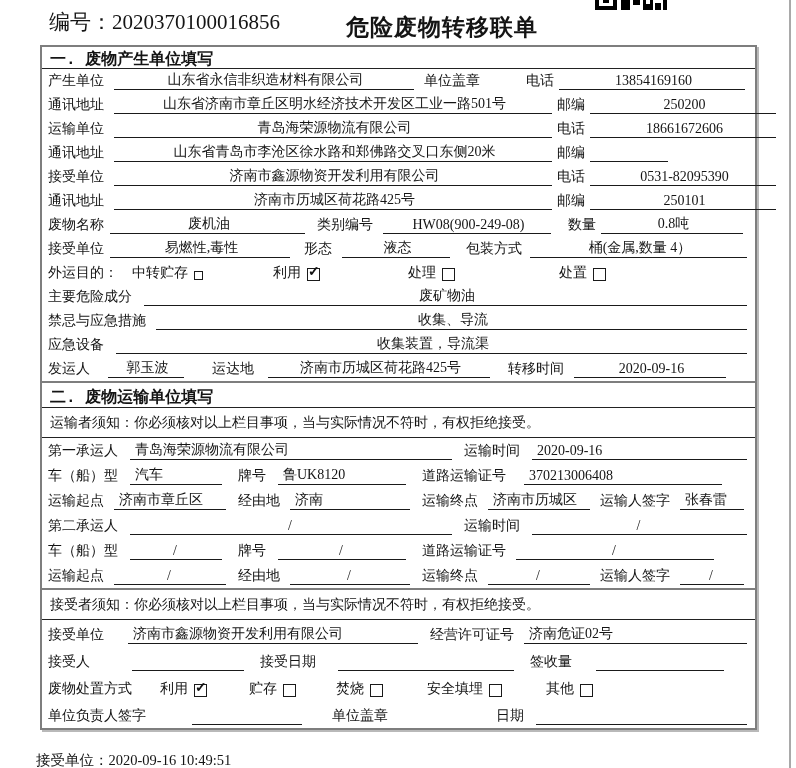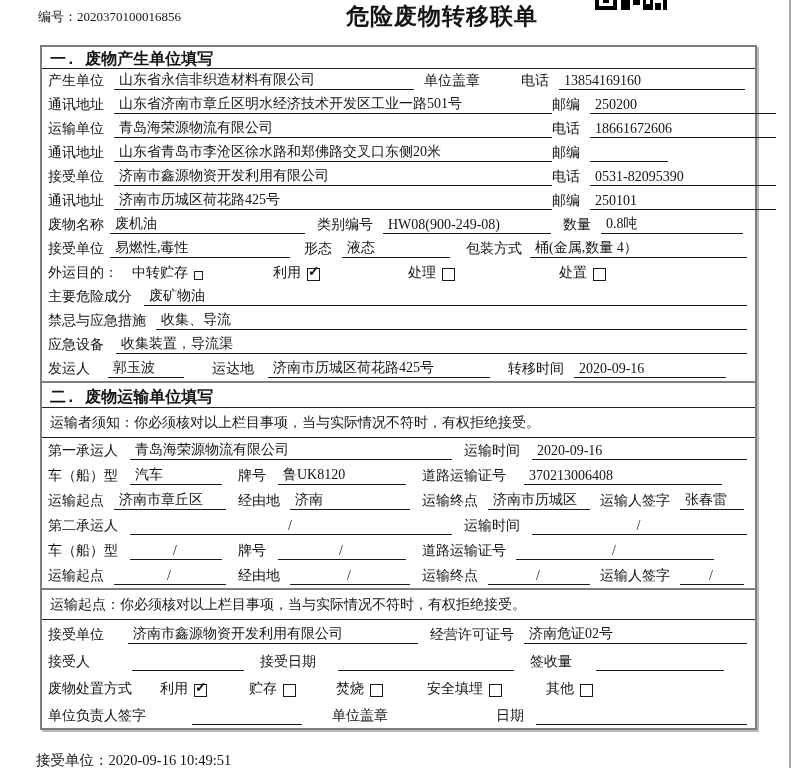--- a/index.html
+++ b/index.html
@@ -1,22 +1,22 @@
 <!DOCTYPE html>
 <html><head>
 <meta charset="utf-8">
 <style>
   html,body{margin:0;padding:0;}
   body{
     width:796px;height:768px;background:#ffffff;position:relative;overflow:hidden;
     font-family:"Liberation Serif","DejaVu Serif",serif;color:#141414;font-size:14px;
   }
-  .hdr-num{position:absolute;left:38px;top:8px;font-size:13px;white-space:nowrap;}
+  .hdr-num{position:absolute;left:49px;top:8px;font-size:21px;white-space:nowrap;}
   .hdr-title{
-    position:absolute;left:0;top:1px;width:100%;box-sizing:border-box;padding-left:88px;
+    position:absolute;left:0;top:12px;width:100%;box-sizing:border-box;padding-left:88px;
     text-align:center;font-size:23px;font-weight:bold;letter-spacing:1px;
     font-family:"Liberation Sans","DejaVu Sans",sans-serif;
   }
   .qr{position:absolute;left:595px;top:0;}
   .page-edge{position:absolute;left:789px;top:0;width:2px;height:768px;background:#a9a9a9;}
 
   .form-table{
     position:absolute;left:40px;top:45px;width:717px;box-sizing:border-box;
     border:2px solid #7e7e7e;background:#fff;box-shadow:2px 2px 0 #b9b9b9;
   }
@@ -25,21 +25,21 @@
   .sec-h{
     box-sizing:border-box;height:22px;padding:2px 8px 0;font-weight:bold;font-size:16px;
     border-bottom:1.5px solid #222;font-family:Liberation Mono, monospace;
   }
   .s2 .sec-h,.s3 .sec-h{height:25px;padding-top:4px;}
   .note{
     box-sizing:border-box;height:30px;display:flex;align-items:center;padding:0 8px;
     border-bottom:1.5px solid #222;white-space:nowrap;
   }
   .row{display:flex;align-items:flex-end;box-sizing:border-box;padding:0 8px 3px 6px;}
-  .s1 .row{height:24px;}
+  .s1 .row{height:24px;text-align:center;}
   .s2 .row{height:25px;}
   .s3 .row{height:27px;}
   .lbl{white-space:nowrap;flex:none;}
   .val{
     border-bottom:1px solid #1a1a1a;padding:0 2px 0 5px;white-space:nowrap;overflow:hidden;
     box-sizing:border-box;flex:none;min-height:16px;
   }
   .grow{flex:1 1 auto;}
   .slash{text-align:center;padding-left:0;}
   .rg{margin-left:auto;width:226px;display:flex;align-items:flex-end;flex:none;}
@@ -247,21 +247,21 @@
       <span class="lbl" style="margin-left:12px">经由地</span>
       <span class="val slash" style="width:120px;margin-left:10px">/</span>
       <span class="lbl" style="margin-left:12px">运输终点</span>
       <span class="val slash" style="width:102px;margin-left:10px">/</span>
       <span class="lbl" style="margin-left:10px">运输人签字</span>
       <span class="val slash" style="width:64px;margin-left:10px">/</span>
     </div>
   </div>
 
   <div class="sec s3">
-    <div class="note">运输起点：你必须核对以上栏目事项，当与实际情况不符时，有权拒绝接受。</div>
+    <div class="note">接受者须知：你必须核对以上栏目事项，当与实际情况不符时，有权拒绝接受。</div>
 
     <div class="row">
       <span class="lbl">接受单位</span>
       <span class="val" style="width:290px;margin-left:24px">济南市鑫源物资开发利用有限公司</span>
       <span class="lbl" style="margin-left:12px">经营许可证号</span>
       <span class="val grow" style="margin-left:10px">济南危证02号</span>
     </div>
 
     <div class="row">
       <span class="lbl">接受人</span>

